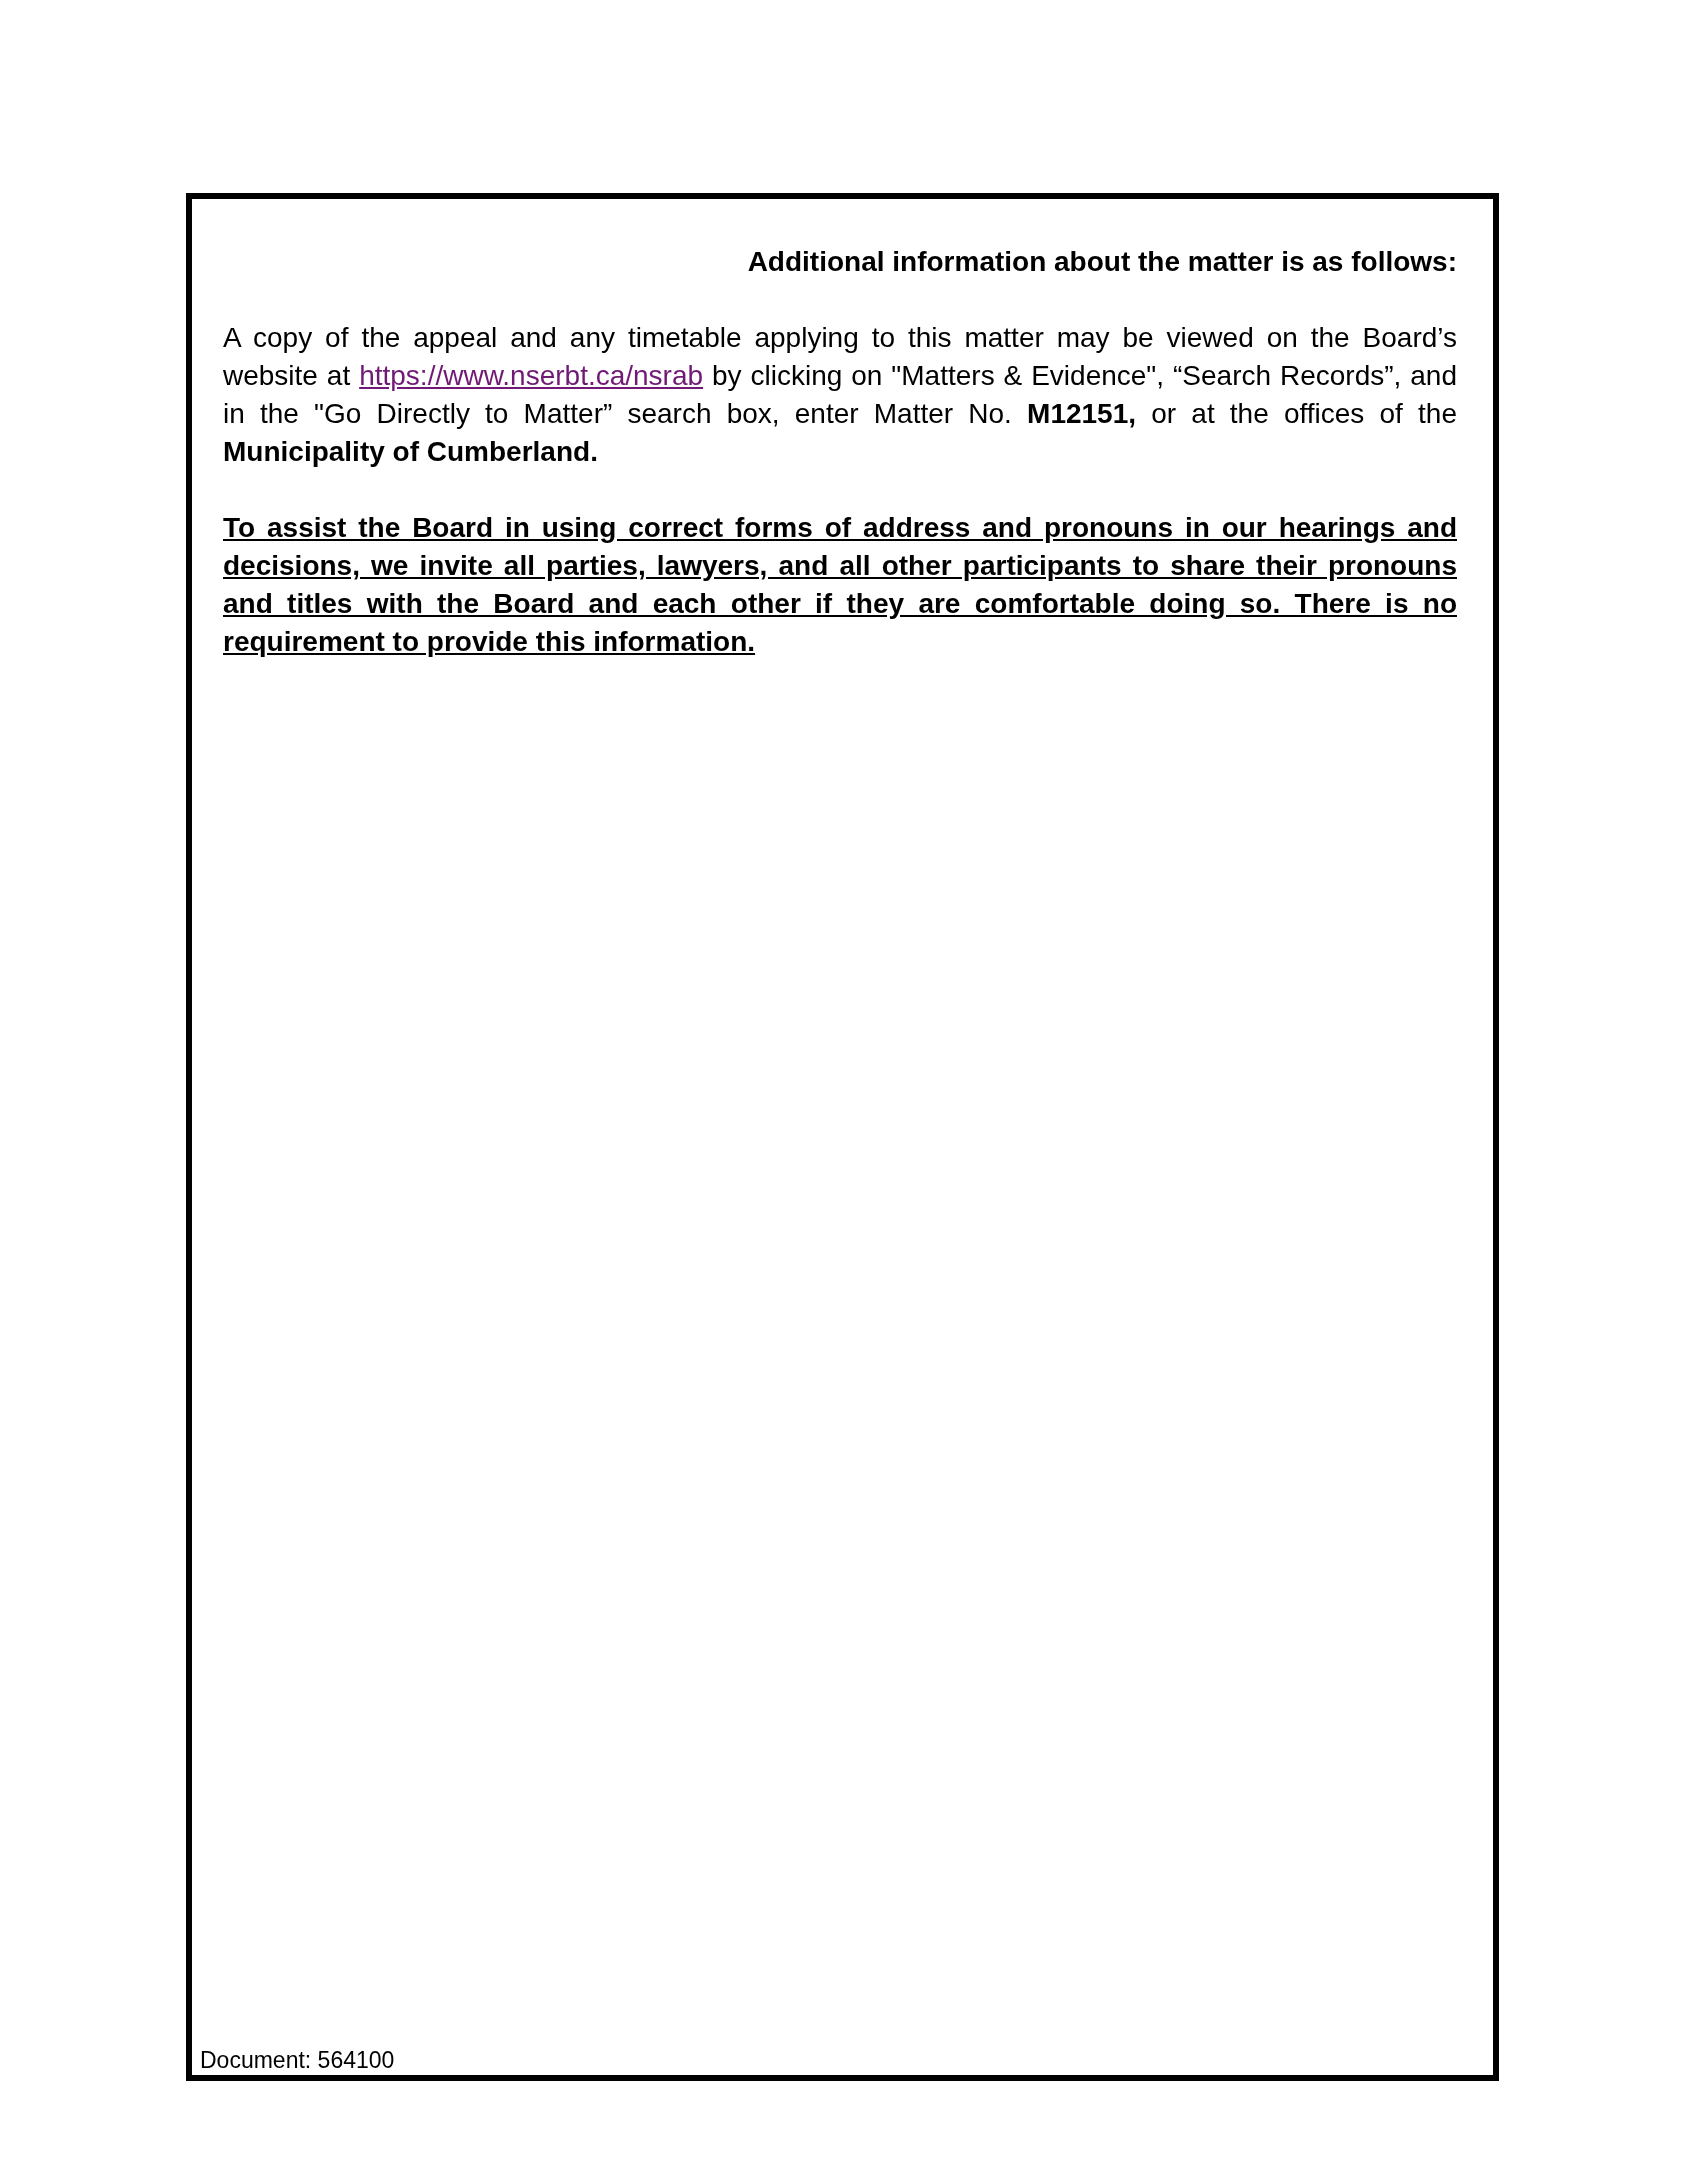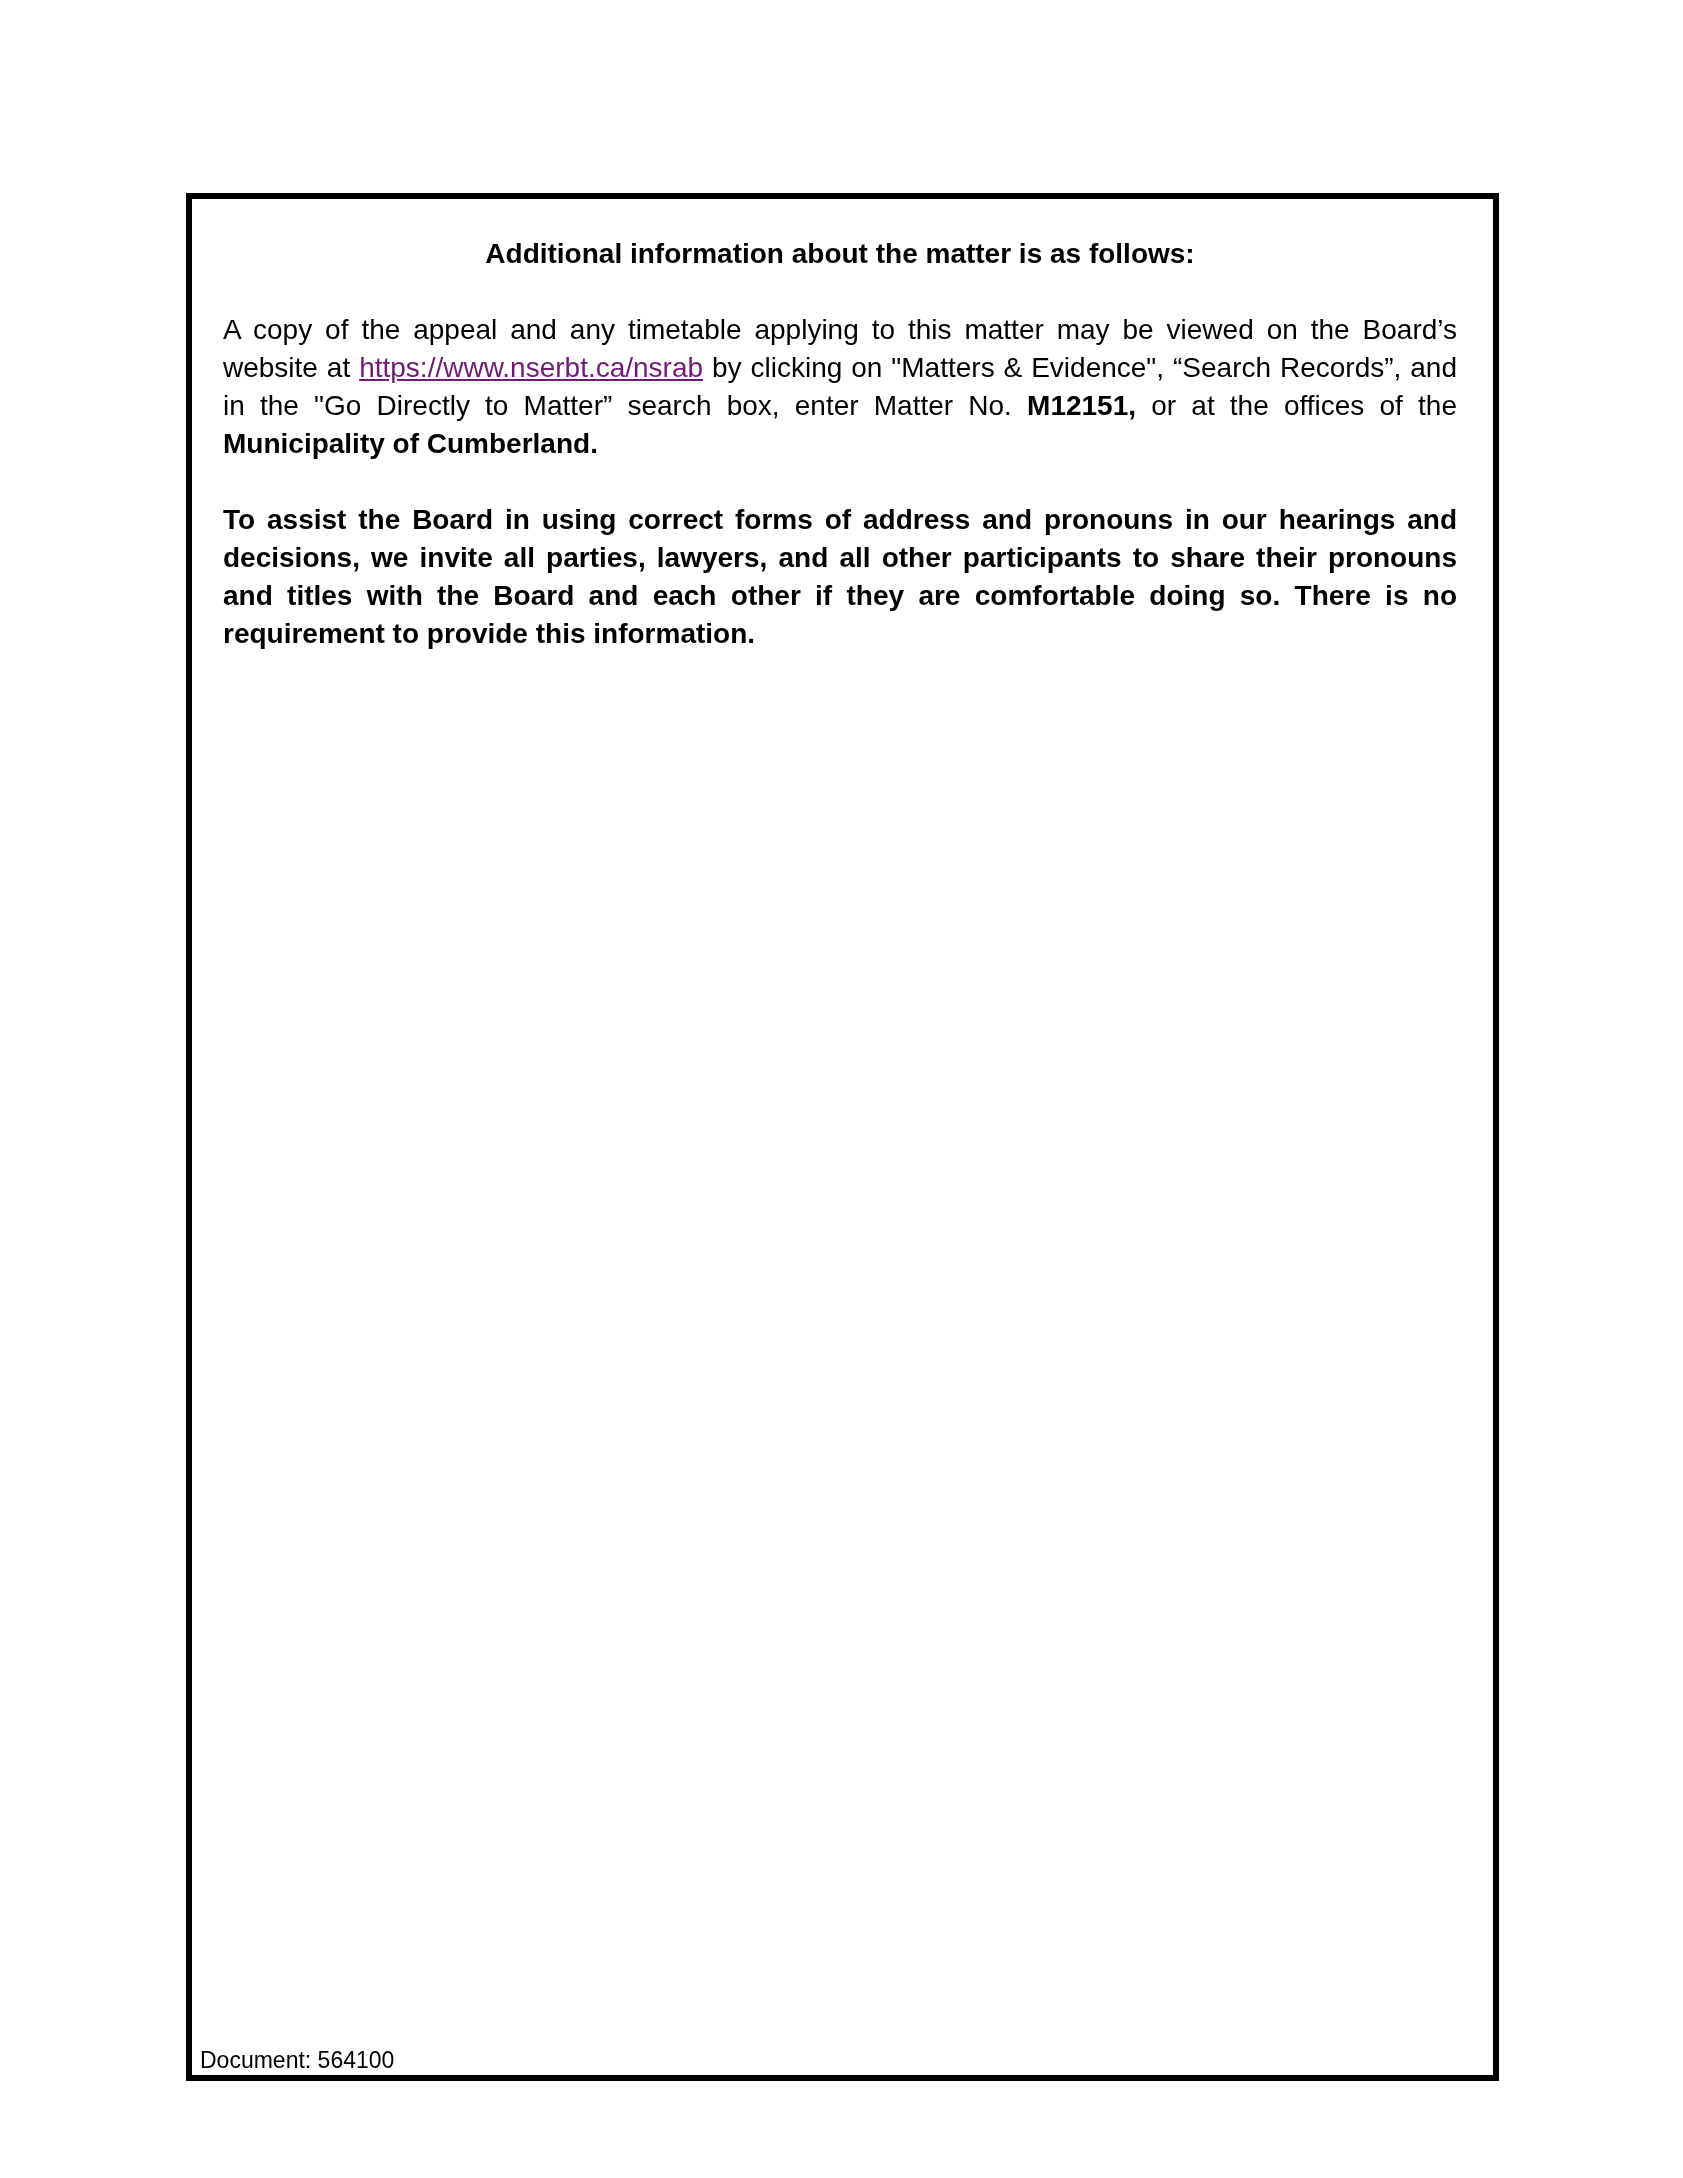--- a/index.html
+++ b/index.html
@@ -25,31 +25,32 @@
     box-sizing: border-box;
     background: #ffffff;
   }
   .doc-content {
     padding: 36px 36px 0 31px;
   }
   .doc-heading {
     font-size: 28px;
     line-height: 38px;
     font-weight: bold;
-    margin: 0 0 38px 0;
-    text-align: center;
+    margin: 8px 0 38px 0;
+    text-align: right;
   }
   .doc-para {
     font-size: 28px;
     line-height: 38px;
     margin: 0 0 38px 0;
     text-align: justify;
   }
   .doc-para.bold {
     font-weight: bold;
+    text-decoration: underline;
   }
   .doc-para b {
     font-weight: bold;
   }
   a.board-link {
     color: #701a75;
     text-decoration: underline;
     cursor: pointer;
   }
   .doc-footer {

